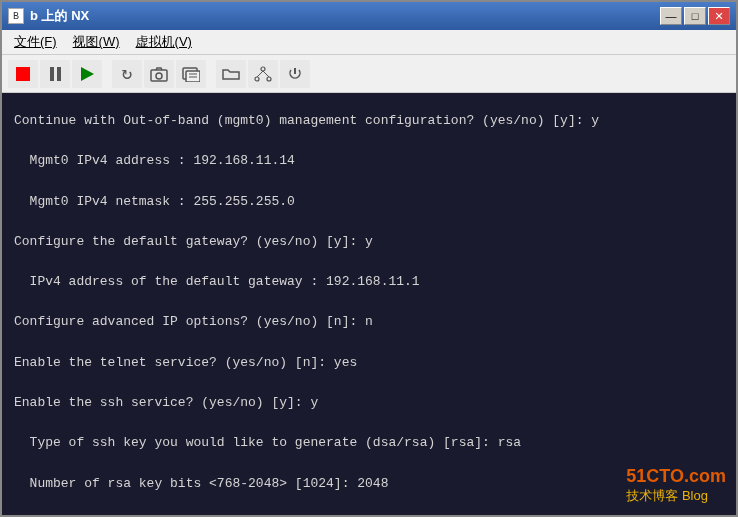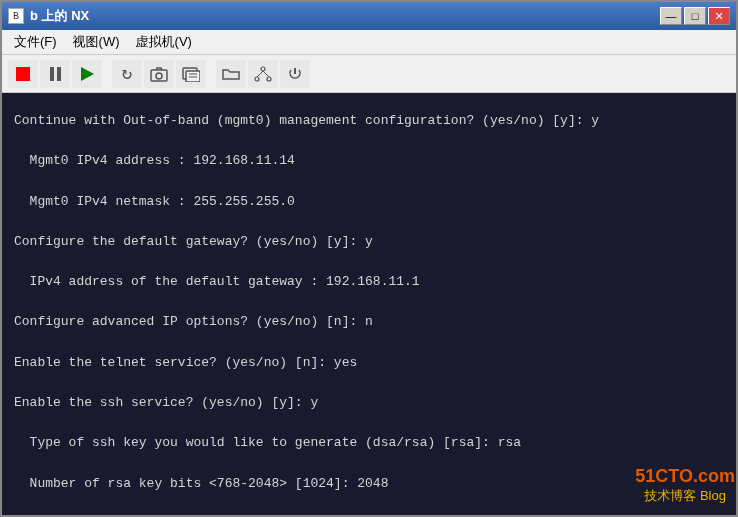--- a/index.html
+++ b/index.html
@@ -85,20 +85,21 @@
     .menu-bar {
       background: #f0f0f0;
       height: 24px;
       display: flex;
       align-items: center;
       padding: 12px 4px;
       border-bottom: 1px solid #ccc;
       flex-shrink: 0;
       font-family: 'Microsoft YaHei', Arial, sans-serif;
       font-size: 13px;
+      text-decoration: underline;
     }
 
     .menu-item {
       padding: 2px 8px;
       cursor: pointer;
       color: #000;
     }
 
     .toolbar {
       background: #f0f0f0;
@@ -139,22 +140,22 @@
       color: #d4d4d4;
       font-size: 13px;
       line-height: 1.55;
       white-space: pre;
       font-family: 'Courier New', Courier, monospace;
     }
 
     .watermark {
       position: absolute;
       bottom: 10px;
-      right: 1px;
-      text-align: center;
+      right: 10px;
+      text-align: left;
     }
 
     .watermark-top {
       color: #e05a00;
       font-size: 18px;
       font-weight: bold;
       font-family: Arial, sans-serif;
     }
 
     .watermark-bottom {

